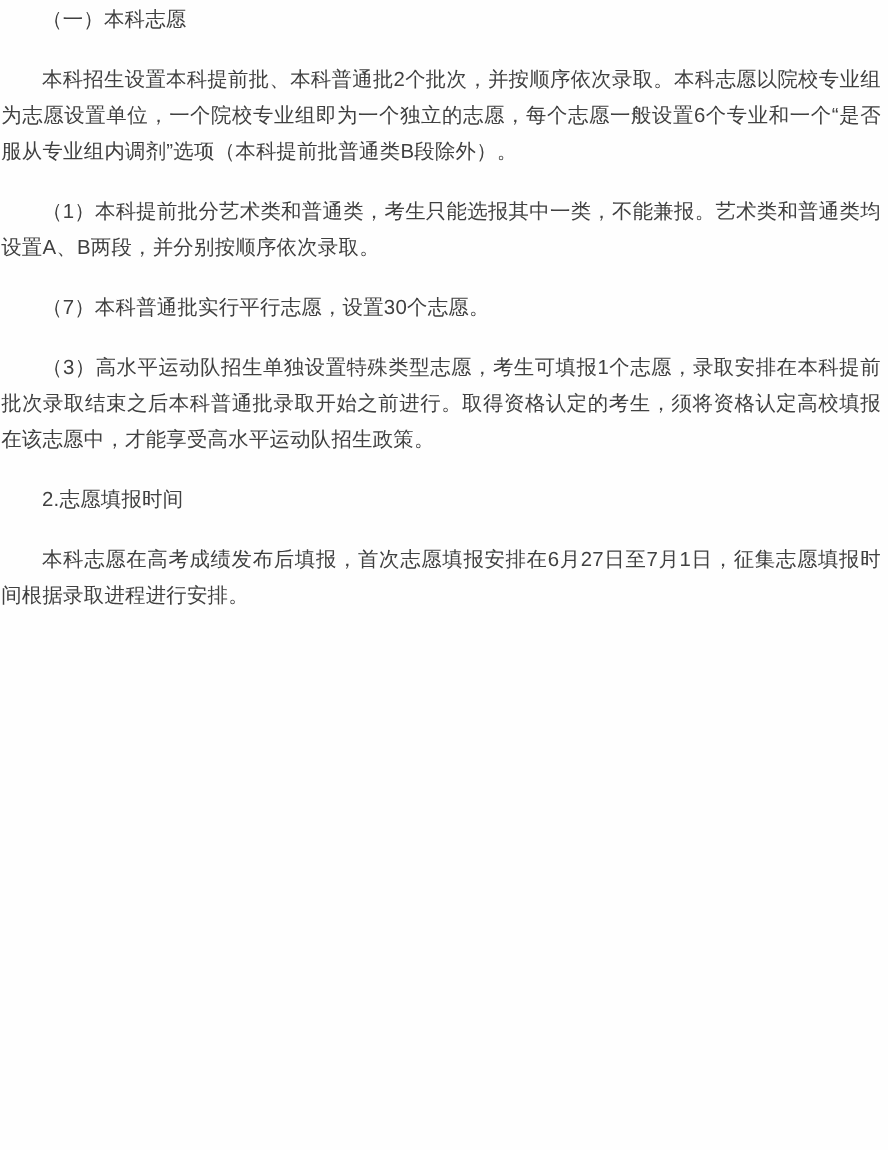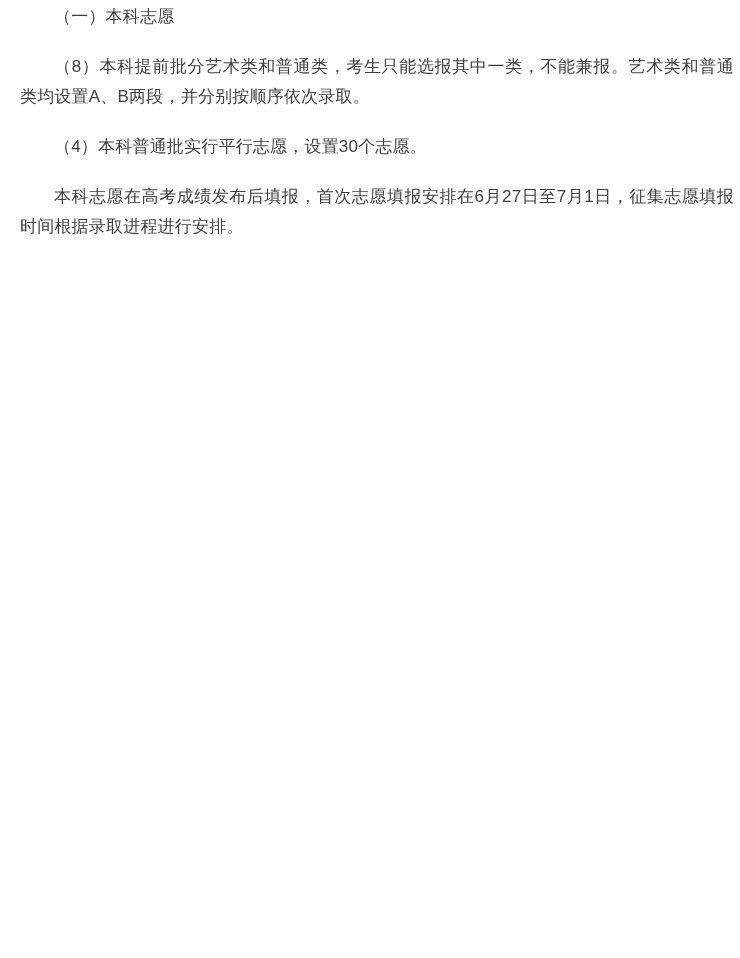--- a/index.html
+++ b/index.html
@@ -10,36 +10,39 @@
     width: 740px;
     height: 958px;
     overflow: hidden;
     background: #fefefe;
     font-family: "Liberation Sans", "DejaVu Sans", sans-serif;
   }
   .doc-page {
     box-sizing: border-box;
     width: 740px;
     height: 958px;
-    padding: 2px 6px 0 20px;
+    padding: 2px 6px 0 1px;
     background: #fefefe;
   }
   .doc-page p {
     margin: 0 0 20px 0;
     font-size: 17px;
     line-height: 30px;
     color: #404040;
     text-align: justify;
     text-justify: inter-ideograph;
     text-indent: 2em;
     letter-spacing: 0.2px;
     word-break: break-all;
   }
 </style>
 </head>
 <body>
 
 <div class="doc-page">
   <p>（一）本科志愿</p>
-  <p>（8）本科提前批分艺术类和普通类，考生只能选报其中一类，不能兼报。艺术类和普通类均设置A、B两段，并分别按顺序依次录取。</p>
-  <p>（4）本科普通批实行平行志愿，设置30个志愿。</p>
+  <p>本科招生设置本科提前批、本科普通批2个批次，并按顺序依次录取。本科志愿以院校专业组为志愿设置单位，一个院校专业组即为一个独立的志愿，每个志愿一般设置6个专业和一个“是否服从专业组内调剂”选项（本科提前批普通类B段除外）。</p>
+  <p>（1）本科提前批分艺术类和普通类，考生只能选报其中一类，不能兼报。艺术类和普通类均设置A、B两段，并分别按顺序依次录取。</p>
+  <p>（7）本科普通批实行平行志愿，设置30个志愿。</p>
+  <p>（3）高水平运动队招生单独设置特殊类型志愿，考生可填报1个志愿，录取安排在本科提前批次录取结束之后本科普通批录取开始之前进行。取得资格认定的考生，须将资格认定高校填报在该志愿中，才能享受高水平运动队招生政策。</p>
+  <p>2.志愿填报时间</p>
   <p>本科志愿在高考成绩发布后填报，首次志愿填报安排在6月27日至7月1日，征集志愿填报时间根据录取进程进行安排。</p>
 </div>
 
 </body></html>

